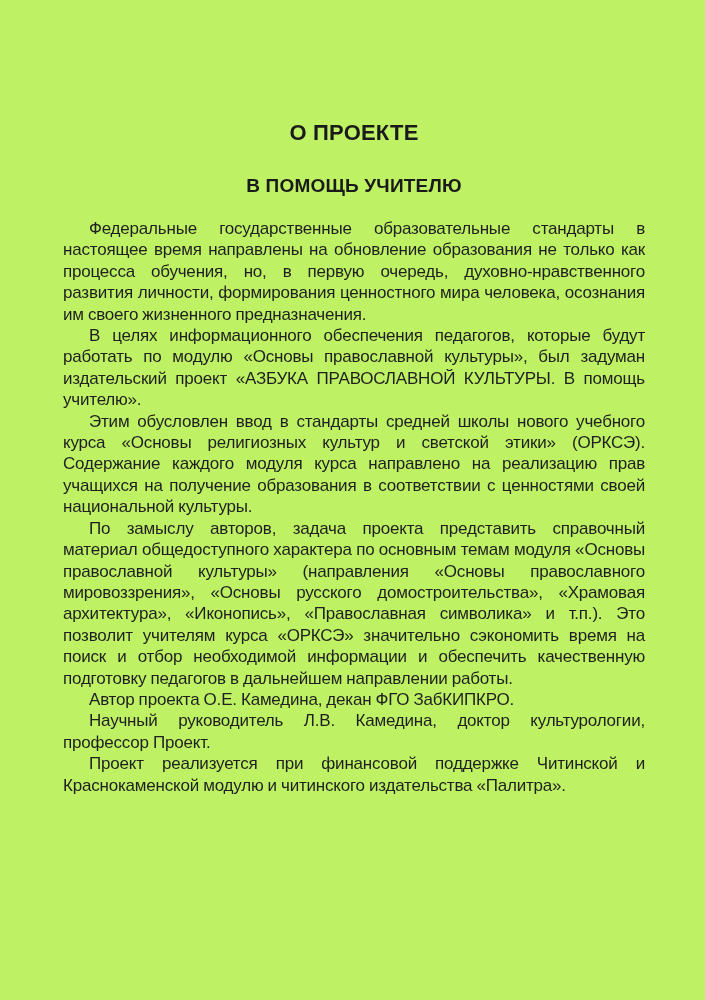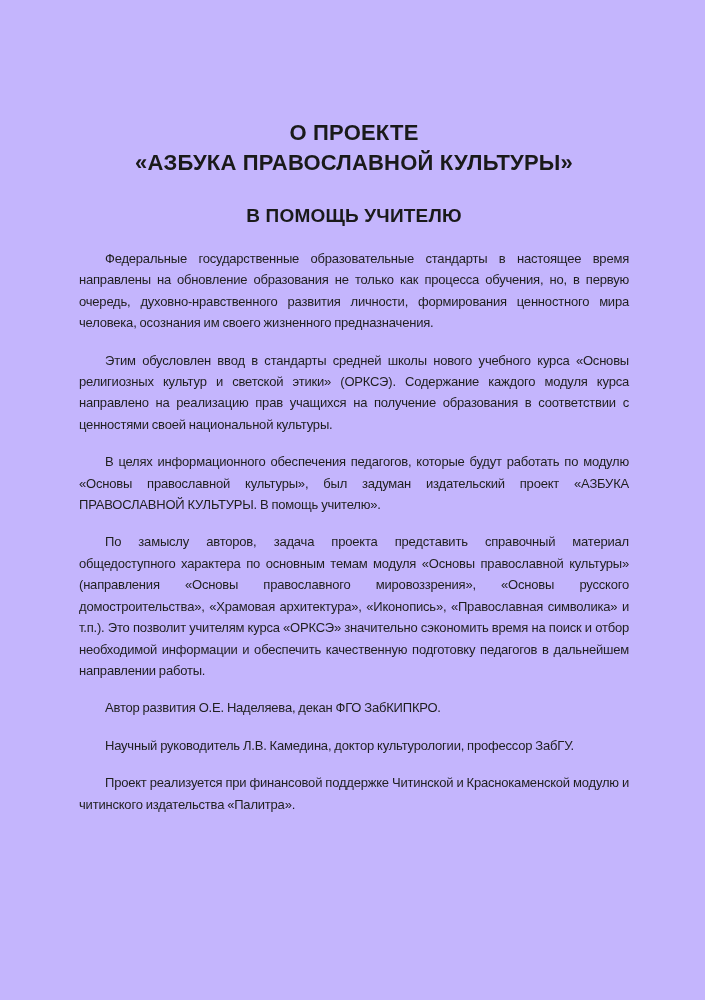--- a/index.html
+++ b/index.html
@@ -4,21 +4,21 @@
 <style>
   html, body {
     margin: 0;
     padding: 0;
     background: #ffffff;
   }
   .page {
     position: relative;
     width: 705px;
     height: 1000px;
-    background: #c4b5fd;
+    background: #bef264;
     box-sizing: border-box;
     padding: 118px 60px 0 63px;
     font-family: "Liberation Sans", "DejaVu Sans", sans-serif;
     color: #1c1c1c;
     overflow: hidden;
   }
   .title {
     margin: 0;
     text-align: center;
     font-size: 22px;
@@ -36,43 +36,42 @@
     font-size: 19px;
     line-height: 22px;
     font-weight: bold;
     color: #1a1a1a;
     letter-spacing: 0.2px;
   }
   .body-text {
     margin-top: 21px;
   }
   .body-text p {
-    margin: 16px;
-    font-size: 13px;
+    margin: 0;
+    font-size: 17px;
     line-height: 21.4px;
     text-align: justify;
     text-indent: 26px;
     letter-spacing: -0.2px;
     word-spacing: -0.4px;
     color: #1f1f1f;
   }
 </style>
 </head>
 <body>
 
 <div class="page">
   <h1 class="title">
     <span class="title-line">О ПРОЕКТЕ</span>
-    <span class="title-line">«АЗБУКА ПРАВОСЛАВНОЙ КУЛЬТУРЫ»</span>
   </h1>
 
   <h2 class="subtitle">В ПОМОЩЬ УЧИТЕЛЮ</h2>
 
   <div class="body-text">
     <p>Федеральные государственные образовательные стандарты в настоящее время направлены на обновление образования не только как процесса обучения, но, в первую очередь, духовно-нравственного развития личности, формирования ценностного мира человека, осознания им своего жизненного предназначения.</p>
+    <p>В целях информационного обеспечения педагогов, которые будут работать по модулю «Основы православной культуры», был задуман издательский проект «АЗБУКА ПРАВОСЛАВНОЙ КУЛЬТУРЫ. В помощь учителю».</p>
     <p>Этим обусловлен ввод в стандарты средней школы нового учебного курса «Основы религиозных культур и светской этики» (ОРКСЭ). Содержание каждого модуля курса направлено на реализацию прав учащихся на получение образования в соответствии с ценностями своей национальной культуры.</p>
-    <p>В целях информационного обеспечения педагогов, которые будут работать по модулю «Основы православной культуры», был задуман издательский проект «АЗБУКА ПРАВОСЛАВНОЙ КУЛЬТУРЫ. В помощь учителю».</p>
     <p>По замыслу авторов, задача проекта представить справочный материал общедоступного характера по основным темам модуля «Основы православной культуры» (направления «Основы православного мировоззрения», «Основы русского домостроительства», «Храмовая архитектура», «Иконопись», «Православная символика» и т.п.). Это позволит учителям курса «ОРКСЭ» значительно сэкономить время на поиск и отбор необходимой информации и обеспечить качественную подготовку педагогов в дальнейшем направлении работы.</p>
-    <p>Автор развития О.Е. Наделяева, декан ФГО ЗабКИПКРО.</p>
-    <p>Научный руководитель Л.В. Камедина, доктор культурологии, профессор ЗабГУ.</p>
+    <p>Автор проекта О.Е. Камедина, декан ФГО ЗабКИПКРО.</p>
+    <p>Научный руководитель Л.В. Камедина, доктор культурологии, профессор Проект.</p>
     <p>Проект реализуется при финансовой поддержке Читинской и Краснокаменской модулю и читинского издательства «Палитра».</p>
   </div>
 </div>
 
 </body></html>

